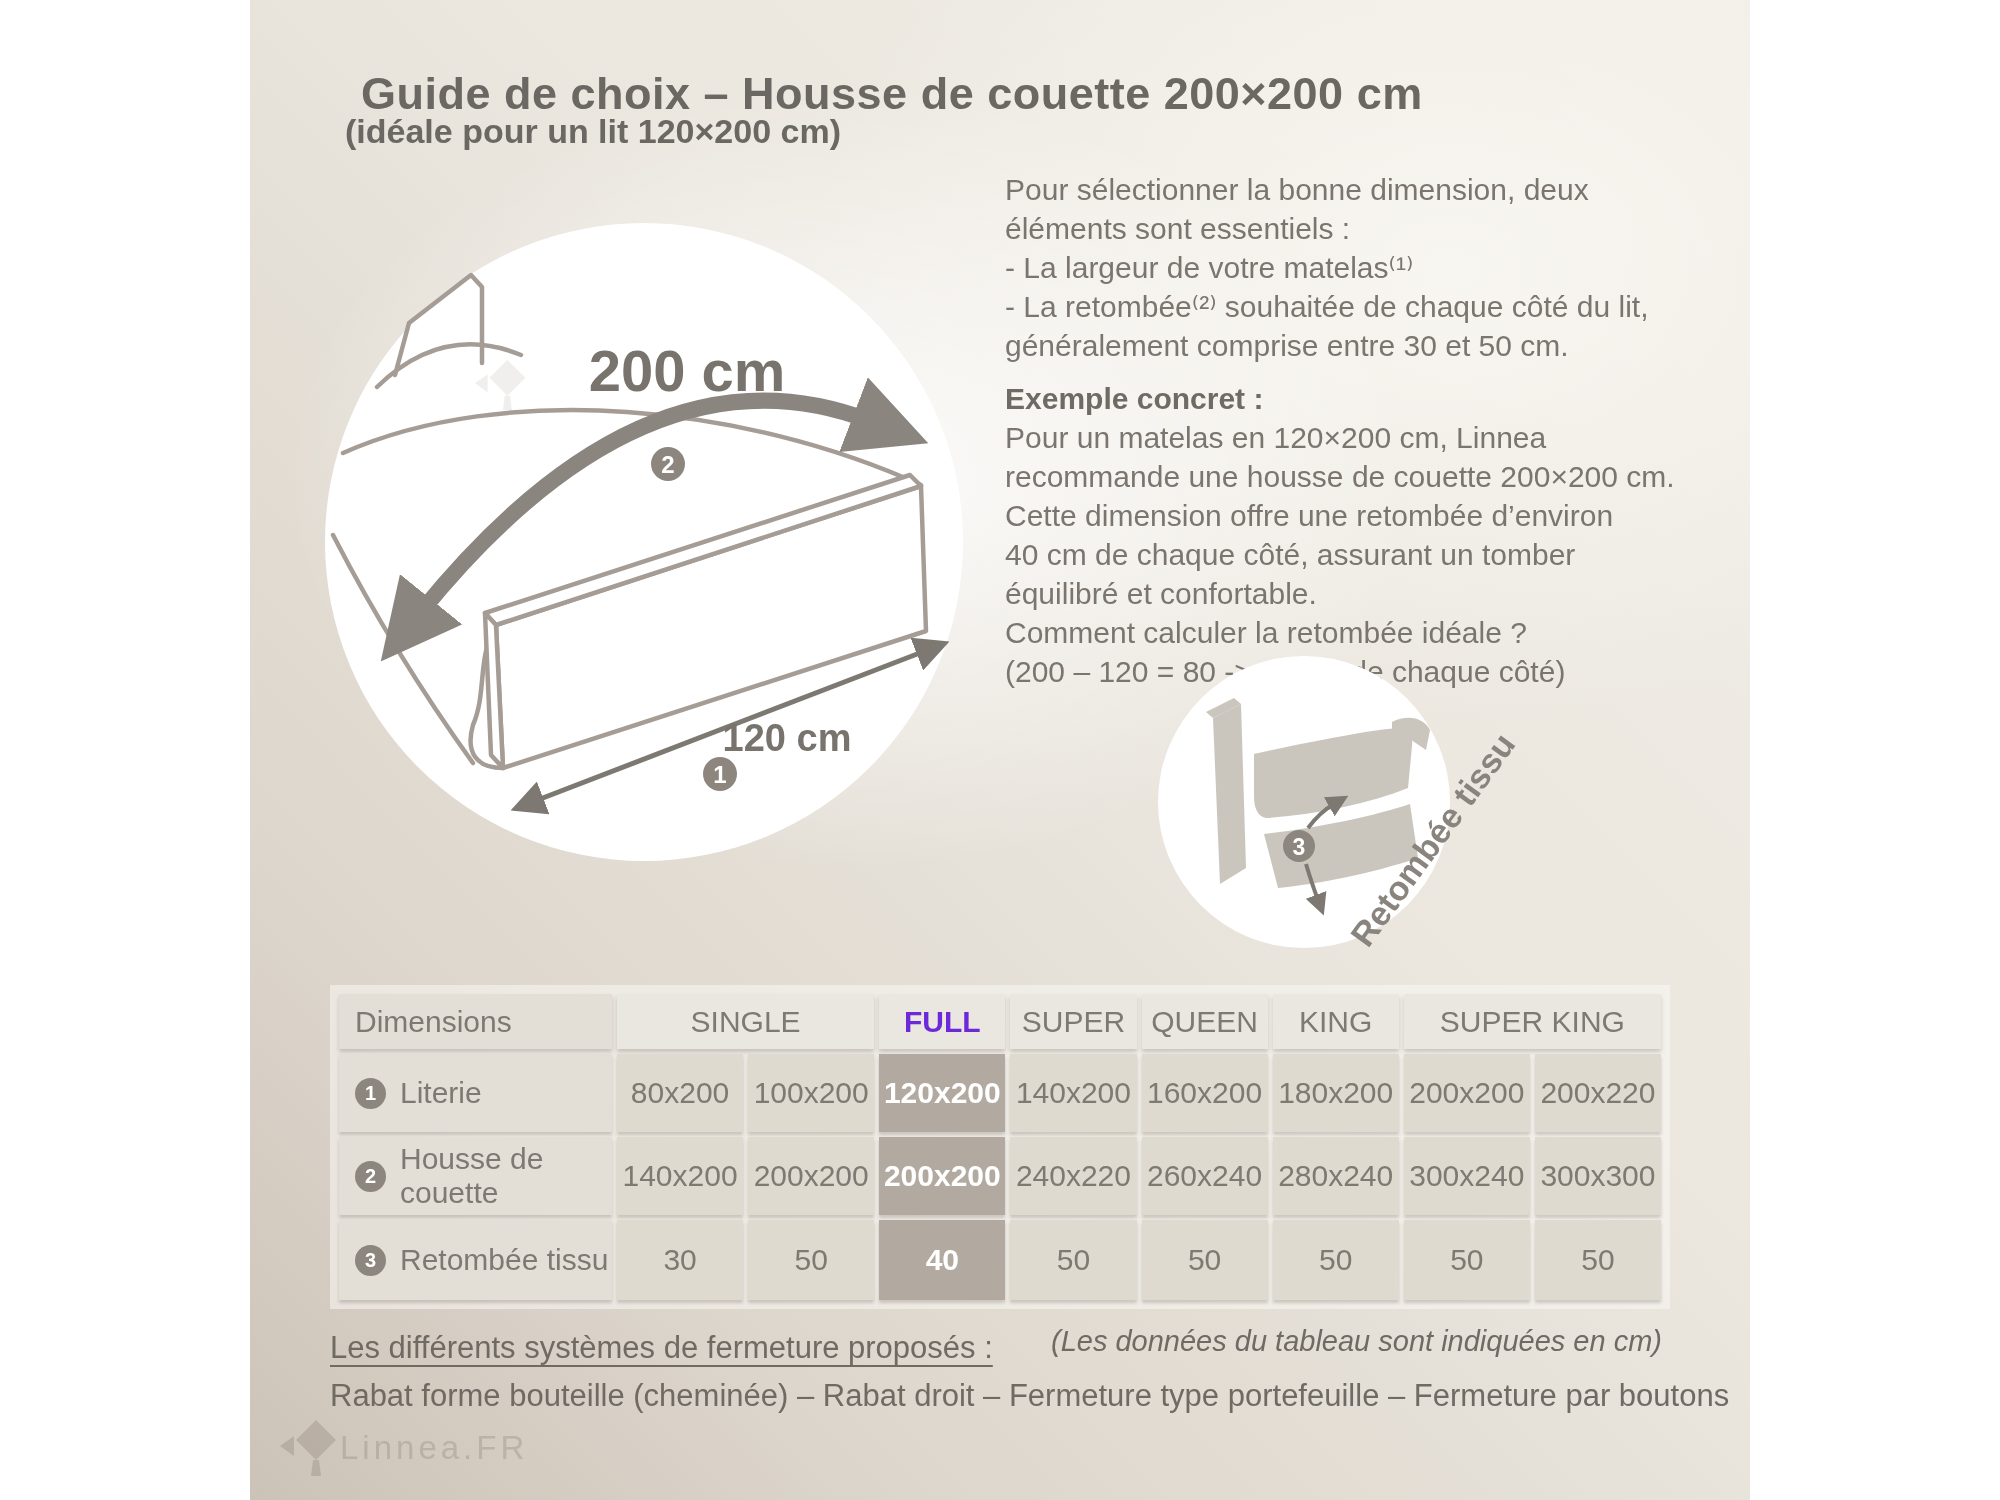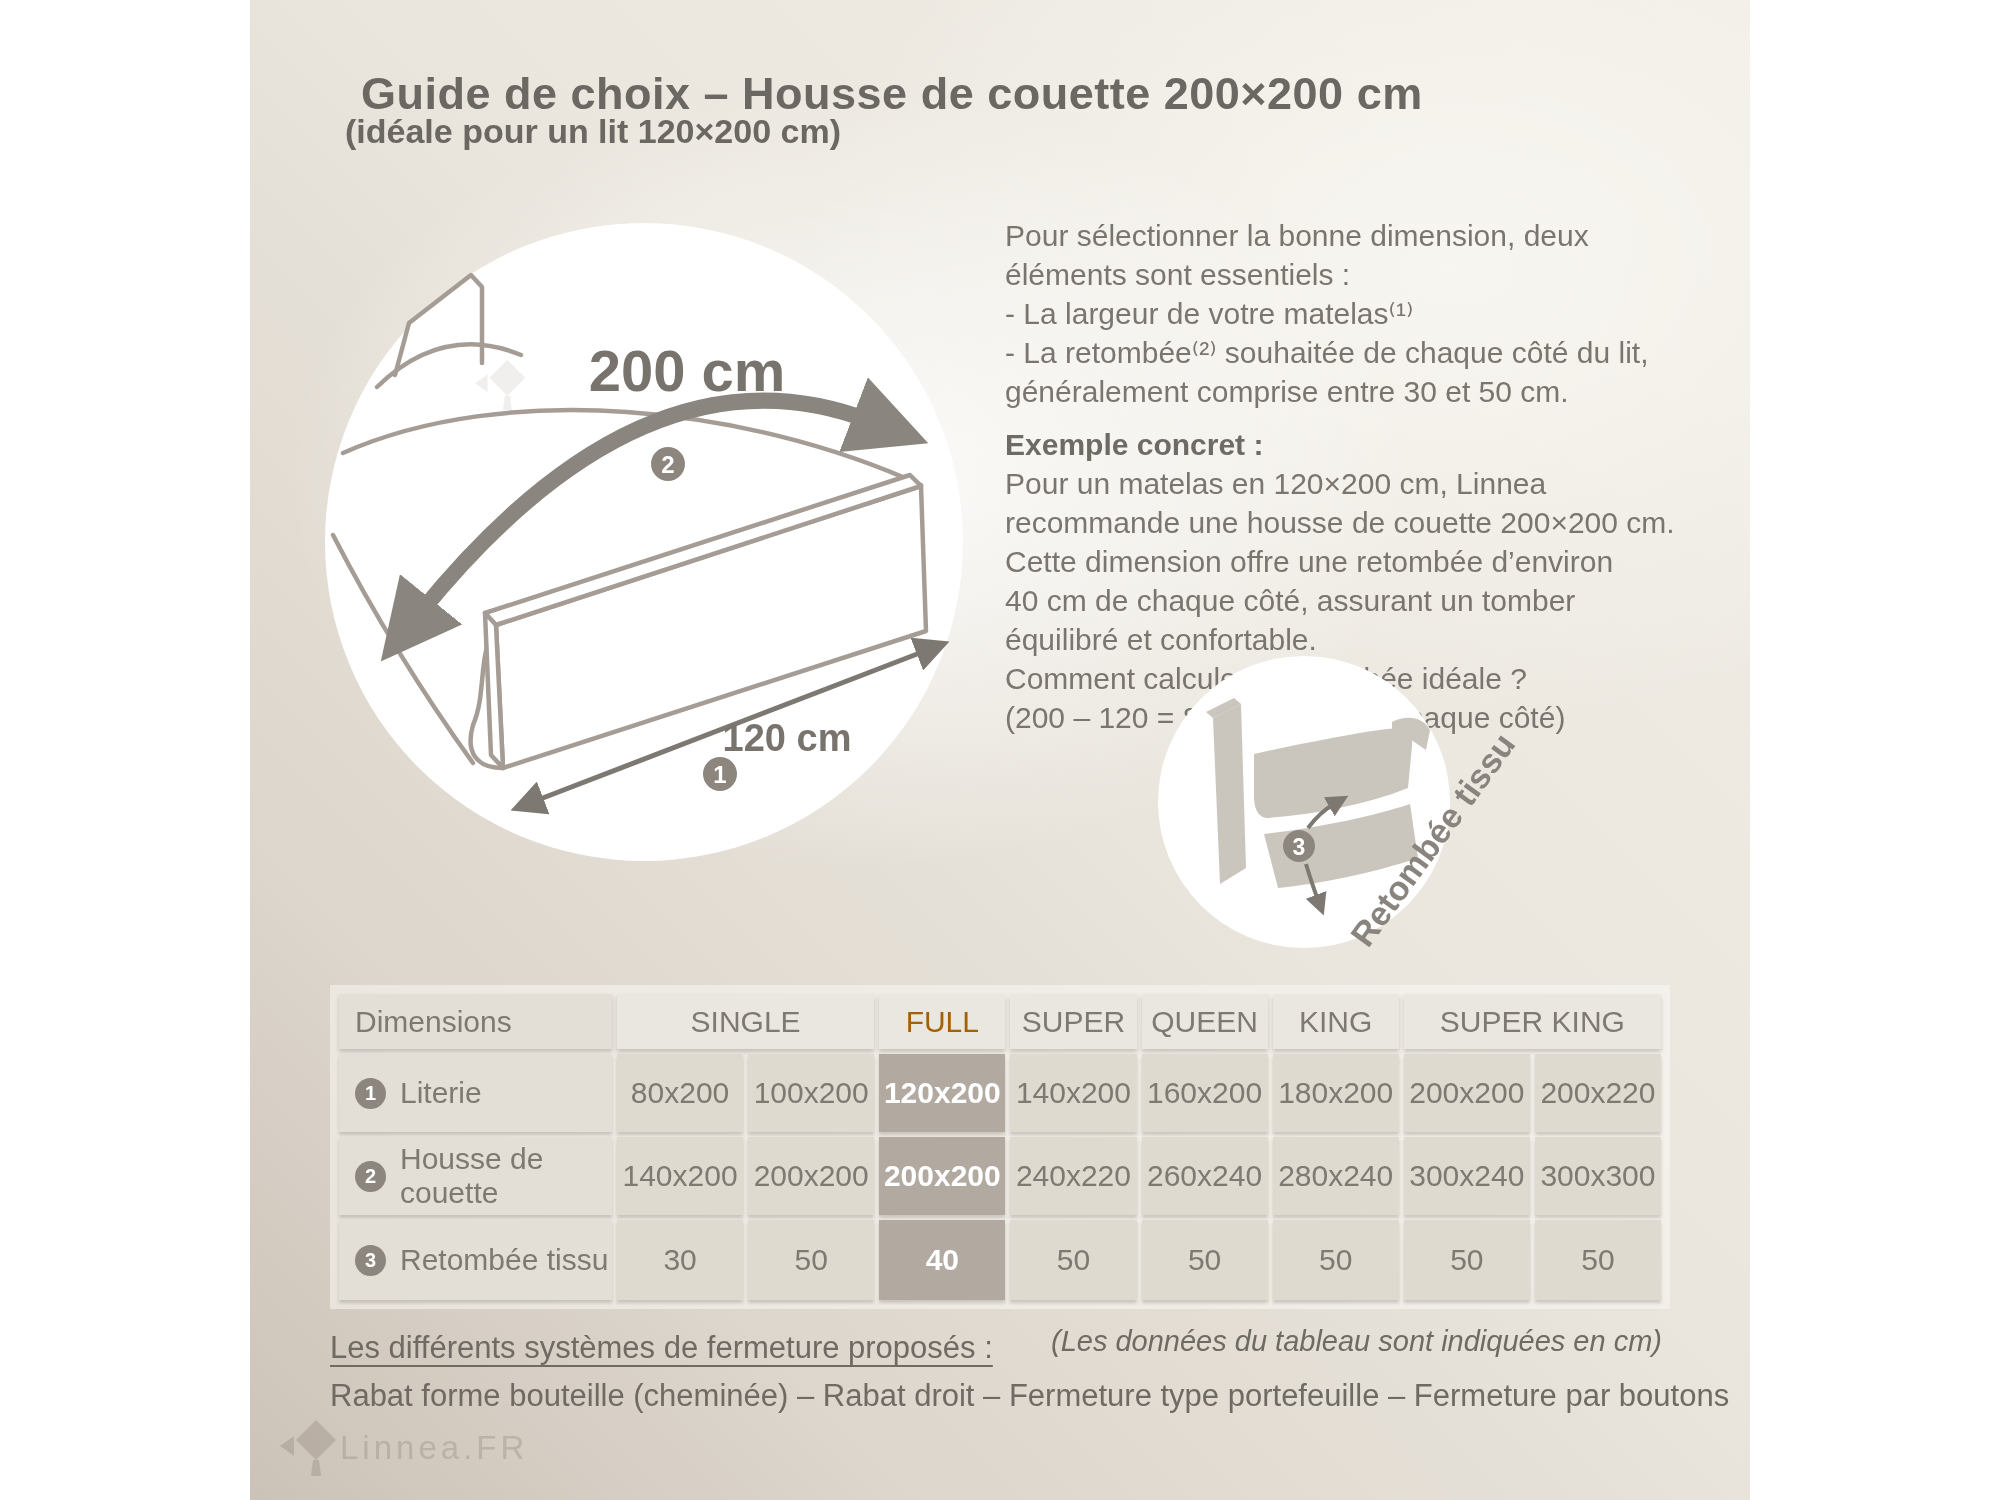--- a/index.html
+++ b/index.html
@@ -9,38 +9,38 @@
     background:
       radial-gradient(900px 620px at 40% 32%, rgba(255,255,255,0.85), rgba(255,255,255,0) 63%),
       radial-gradient(1000px 700px at 80% 18%, rgba(249,247,242,0.9), rgba(249,247,242,0) 65%),
       linear-gradient(to bottom left, #f1eee7 0%, #ebe7df 42%, #ddd6cc 78%, #ccc3b8 100%);}
   .page-title{position:absolute;left:95px;top:52px;margin:16px;font-size:45px;font-weight:bold;color:#6b6762;letter-spacing:0.5px;}
   .page-subtitle{position:absolute;left:95px;top:112px;margin:0;font-size:34px;font-weight:bold;color:#6b6762;}
 
   .circle-main{position:absolute;left:75px;top:223px;width:638px;height:638px;border-radius:50%;background:#ffffff;text-align:center;}
   .circle-main svg{position:absolute;left:0;top:0;}
 
-  .right-col{position:absolute;left:755px;top:170px;width:700px;color:#7a756e;font-size:30px;line-height:39px;margin-top:46px;}
+  .right-col{position:absolute;left:755px;top:170px;width:700px;color:#7a756e;font-size:30px;line-height:39px;}
   .pre-lines{white-space:pre-line;}
   .example-heading{font-weight:bold;color:#6e6a64;margin-top:14px;}
 
   .circle-drop{position:absolute;left:908px;top:656px;width:292px;height:292px;border-radius:50%;background:#ffffff;}
   .drop-label{position:absolute;left:1122px;top:916px;width:340px;font-size:34px;font-weight:bold;color:#8a847e;
               transform:rotate(-54deg);transform-origin:left bottom;height:36px;}
 
   .sizes-table{position:absolute;left:80px;top:985px;width:1340px;display:grid;
                grid-template-columns:273px repeat(8,1fr);
                grid-template-rows:55px 78px 78px 80px;gap:5px;
                background:rgba(250,248,244,0.55);padding:9px;box-sizing:border-box;}
   .t-cell{display:flex;align-items:center;justify-content:center;font-size:30px;color:#7e7972;
           background:#dfdacf;box-shadow:0 3px 3px rgba(110,100,90,0.28);}
   .t-head{background:#eae7e0;box-shadow:0 3px 4px rgba(110,100,90,0.30);}
   .t-label{background:#e3dfd6;justify-content:flex-start;padding-left:16px;gap:14px;}
   .t-hl{background:#b2aaa0;color:#ffffff;font-weight:bold;}
-  .t-bold{font-weight:normal;color:#a16207;}
+  .t-bold{font-weight:bold;color:#6d28d9;}
   .span2{grid-column:span 2;}
   .badge{flex:0 0 auto;width:31px;height:31px;border-radius:50%;background:#8d867e;color:#fff;
          display:flex;align-items:center;justify-content:center;font-size:20px;font-weight:bold;}
 
   .table-note{position:absolute;right:88px;top:1296px;font-size:29px;font-style:italic;color:#6f6a63;margin-top:29px;}
   .closures-heading{position:absolute;left:80px;top:1330px;font-size:31px;color:#6f6a63;
                     text-decoration:underline;text-underline-offset:7px;text-decoration-thickness:2px;}
   .closures-list{position:absolute;left:80px;top:1378px;font-size:31px;color:#6f6a63;}
 
   .watermark{position:absolute;left:30px;top:1418px;display:flex;align-items:center;gap:0;

